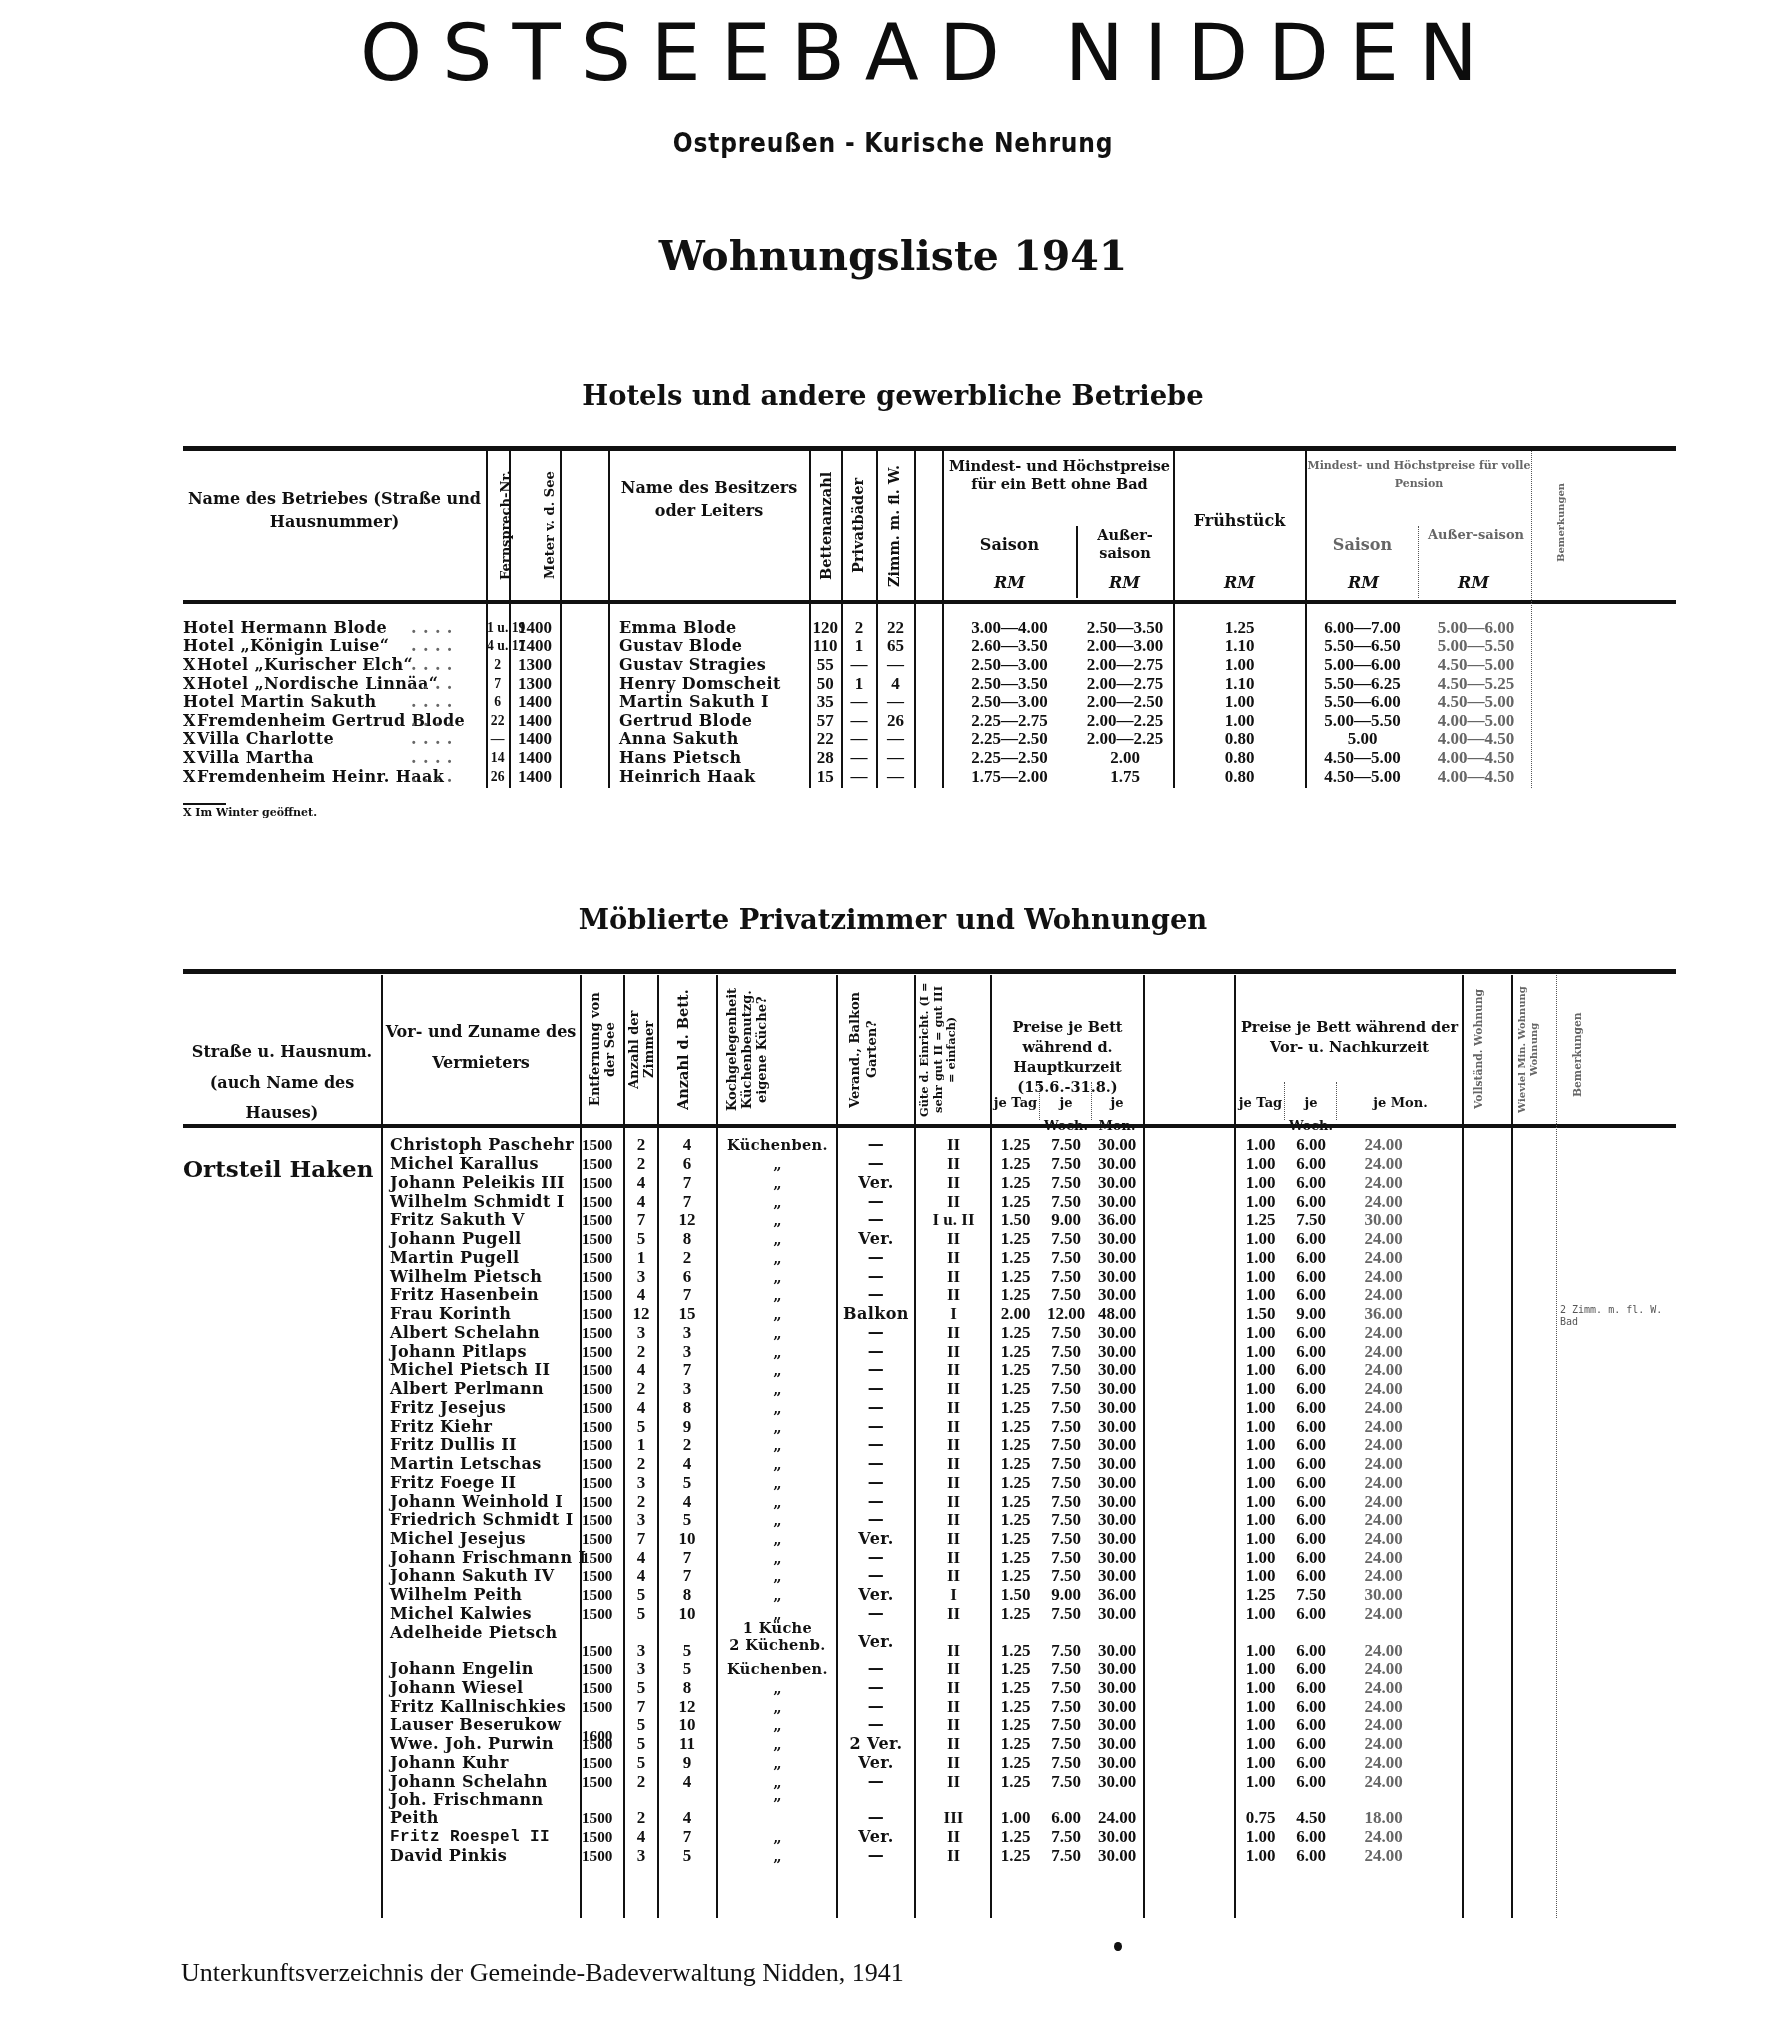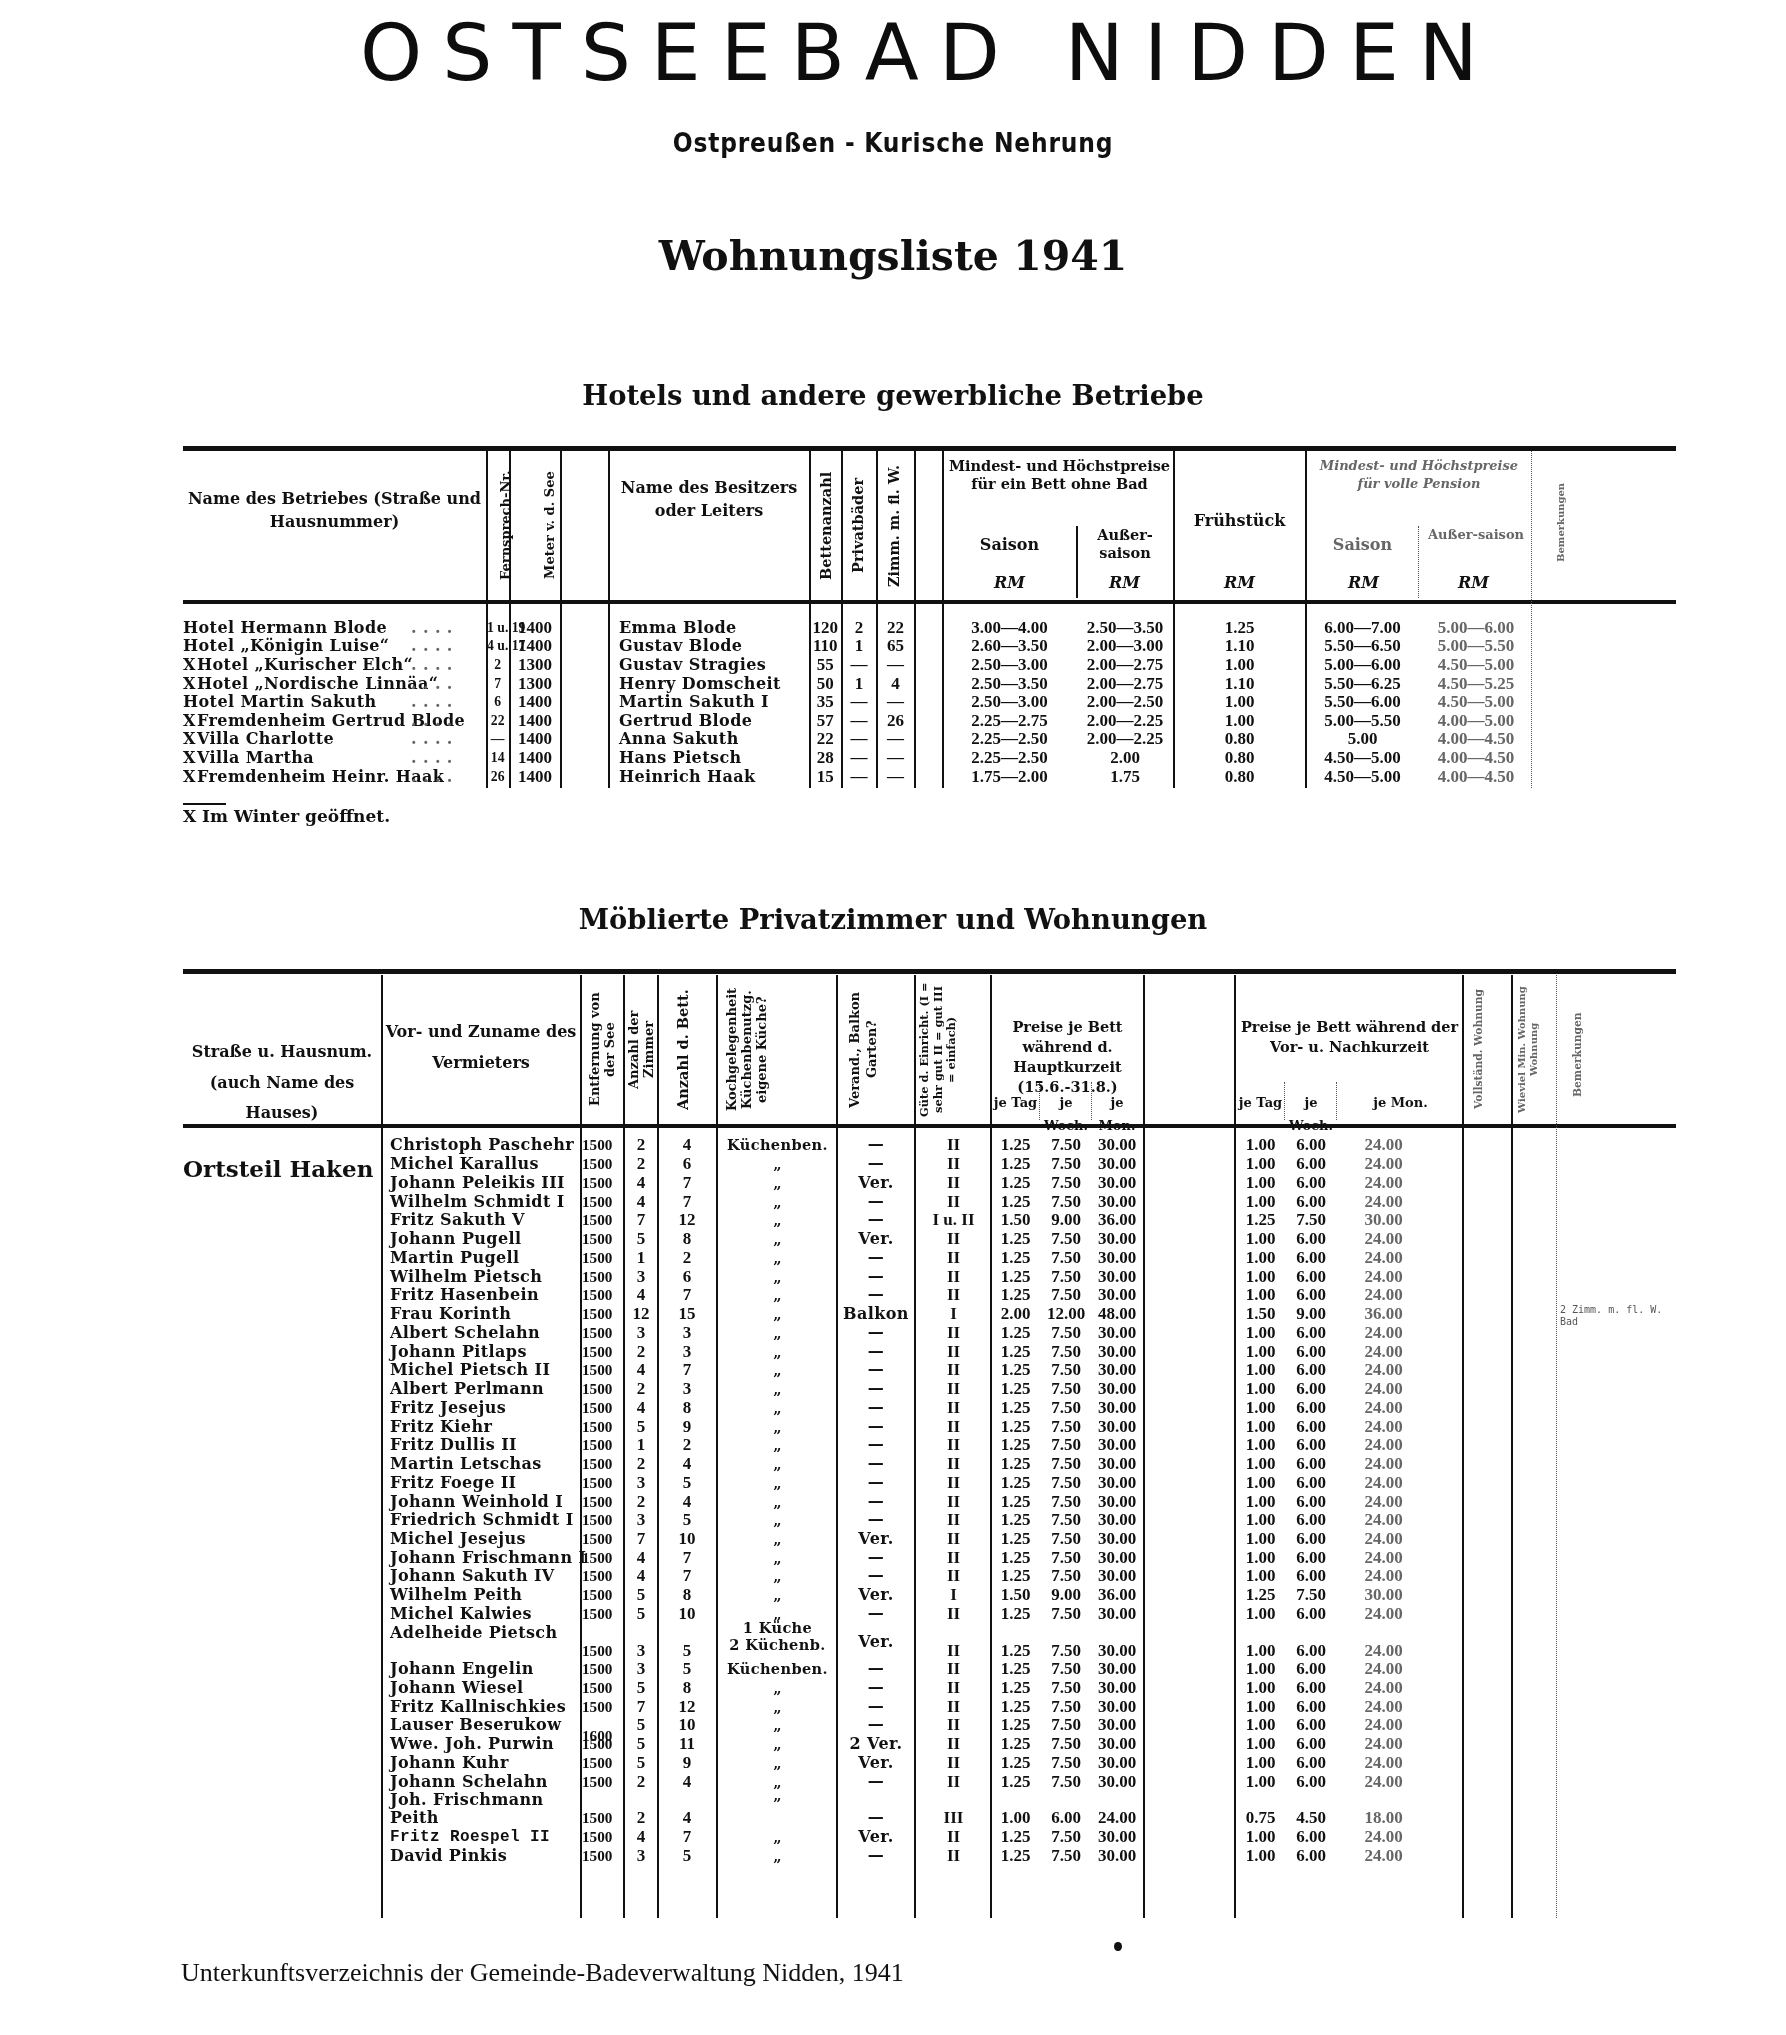--- a/index.html
+++ b/index.html
@@ -15,21 +15,21 @@
   .vline.dot { width: 0; border-left: 1.5px dotted #555; background: transparent; }
   .hdr { position: absolute; text-align: center; font-family: "DejaVu Serif", serif; font-weight: bold; font-size: 16px; line-height: 23px; }
   .vhdr { position: absolute; writing-mode: vertical-rl; transform: rotate(180deg); font-family: "DejaVu Serif", serif; font-weight: bold; font-size: 14.5px; line-height: 17px; text-align: center; white-space: nowrap; }
   .row { position: absolute; left: 0; width: 1478px; height: 18.3px; }
   .cell { position: absolute; font-family: "Liberation Serif", serif; font-size: 17px; line-height: 18.3px; white-space: nowrap; }
   .name { font-family: "DejaVu Serif", serif; font-weight: bold; font-size: 16px; letter-spacing: 0.4px; }
   .c { text-align: center; }
   .num { font-family: "Liberation Serif", serif; font-weight: bold; font-size: 17px; }
   .faded { color: #666; }
   .caption { left: 181px; top: 1958px; font-family: "Liberation Serif", serif; font-size: 26px; }
-  .footnote { left: 183px; top: 806px; font-family: "DejaVu Serif", serif; font-weight: bold; font-size: 17px; }
+  .footnote { left: 183px; top: 806px; font-family: "DejaVu Serif", serif; font-weight: bold; font-size: 11px; }
   .footrule { left: 183px; top: 803px; width: 43px; height: 1.5px; background:#111; }
   .district { left: 183px; top: 1147px; font-family: "DejaVu Serif", serif; font-weight: bold; font-size: 23px; margin-top: 8px; }
   .dot-mark { width: 7.6px; height: 9.1px; border-radius: 50%; background: #111; }
   .note-smudge { font-family: "DejaVu Sans Mono", monospace; font-size: 10px; color: #555; line-height: 12.2px; }
 </style>
 </head>
 <body>
 
 <div class="abs title">OSTSEEBAD NIDDEN</div>
 <div class="abs subtitle">Ostpreußen - Kurische Nehrung</div>
@@ -58,21 +58,21 @@
     <div class="vhdr" style="left:497px; top:457px; height:137px; width:18.3px; font-size:13px;">Fernsprech-Nr.</div>
     <div class="vhdr" style="left:541px; top:457px; height:137px; width:18.3px; font-size:13px;">Meter v. d. See</div>
     <div class="hdr" style="left:609px; top:476px; width:200px;">Name des Besitzers oder Leiters</div>
     <div class="vhdr" style="left:817px; top:457px; height:137px; width:18.3px;">Bettenanzahl</div>
     <div class="vhdr" style="left:849px; top:457px; height:137px; width:18.3px;">Privatbäder</div>
     <div class="vhdr" style="left:885px; top:457px; height:137px; width:18.3px;">Zimm. m. fl. W.</div>
     <div class="hdr" style="left:945px; top:457px; width:229px; font-size:14.5px; line-height:18.3px;">Mindest- und Höchstpreise für ein Bett ohne Bad</div>
     <div class="hdr" style="left:945px; top:533px; width:129px;">Saison</div>
     <div class="hdr" style="left:1077px; top:526px; width:96px; font-size:14.5px; line-height:18.3px;">Außer-saison</div>
     <div class="hdr" style="left:1175px; top:509px; width:129px;">Frühstück</div>
-    <div class="hdr faded" style="left:1307px; top:457px; width:224px; font-size:13px; line-height:18.3px;font-style:italic;">Mindest- und Höchstpreise für volle Pension</div>
+    <div class="hdr faded" style="left:1307px; top:457px; width:224px; font-size:11px; line-height:18.3px;">Mindest- und Höchstpreise für volle Pension</div>
     <div class="hdr faded" style="left:1307px; top:533px; width:111px;">Saison</div>
     <div class="hdr faded" style="left:1421px; top:526px; width:110px; font-size:13px; line-height:17px;">Außer-saison</div>
     <div class="vhdr faded" style="left:1554px; top:461px; height:122px; width:114px; font-size:10px; line-height:13.7px;">Bemerkungen</div>
     <div class="hdr" style="left:979px; top:571px; width:61px; font-style:italic;">RM</div>
     <div class="hdr" style="left:1094px; top:571px; width:61px; font-style:italic;">RM</div>
     <div class="hdr" style="left:1209px; top:571px; width:61px; font-style:italic;">RM</div>
     <div class="hdr" style="left:1333px; top:571px; width:61px; font-style:italic;">RM</div>
     <div class="hdr" style="left:1443px; top:571px; width:61px; font-style:italic;">RM</div>
     <div class="row" style="top:619px;">
       <span class="cell name" style="left:183px;">Hotel Hermann Blode</span>

